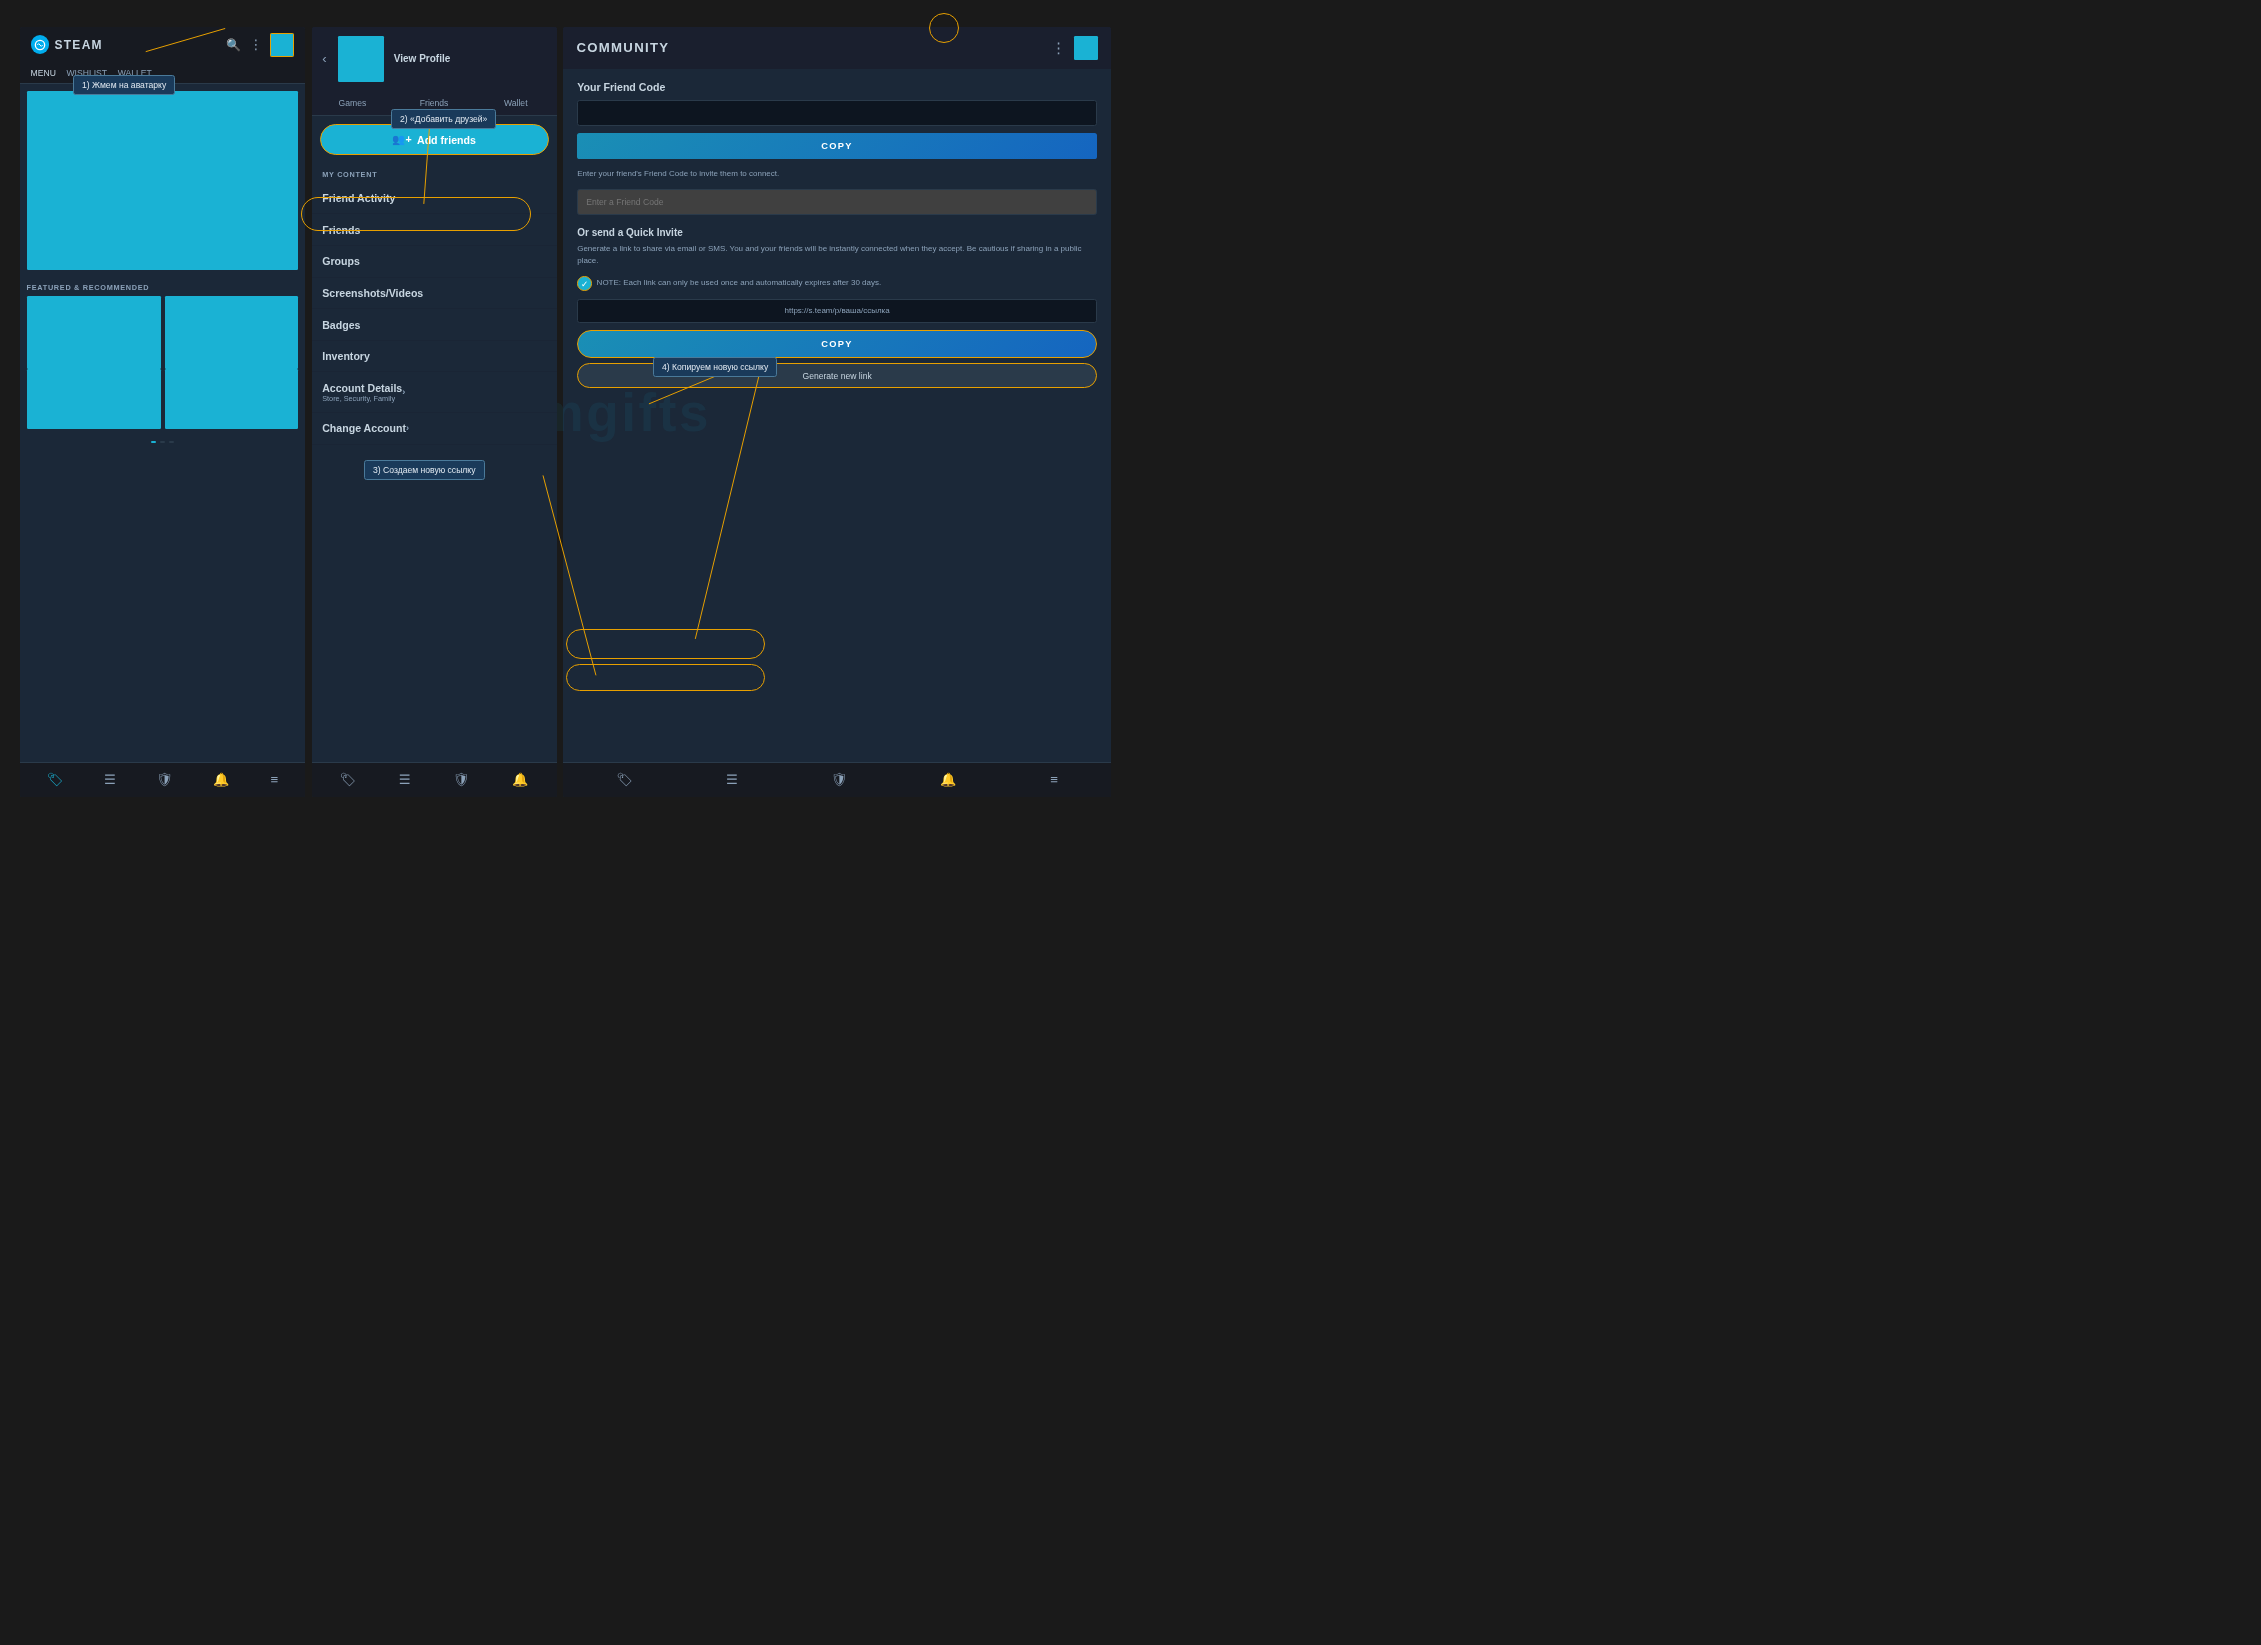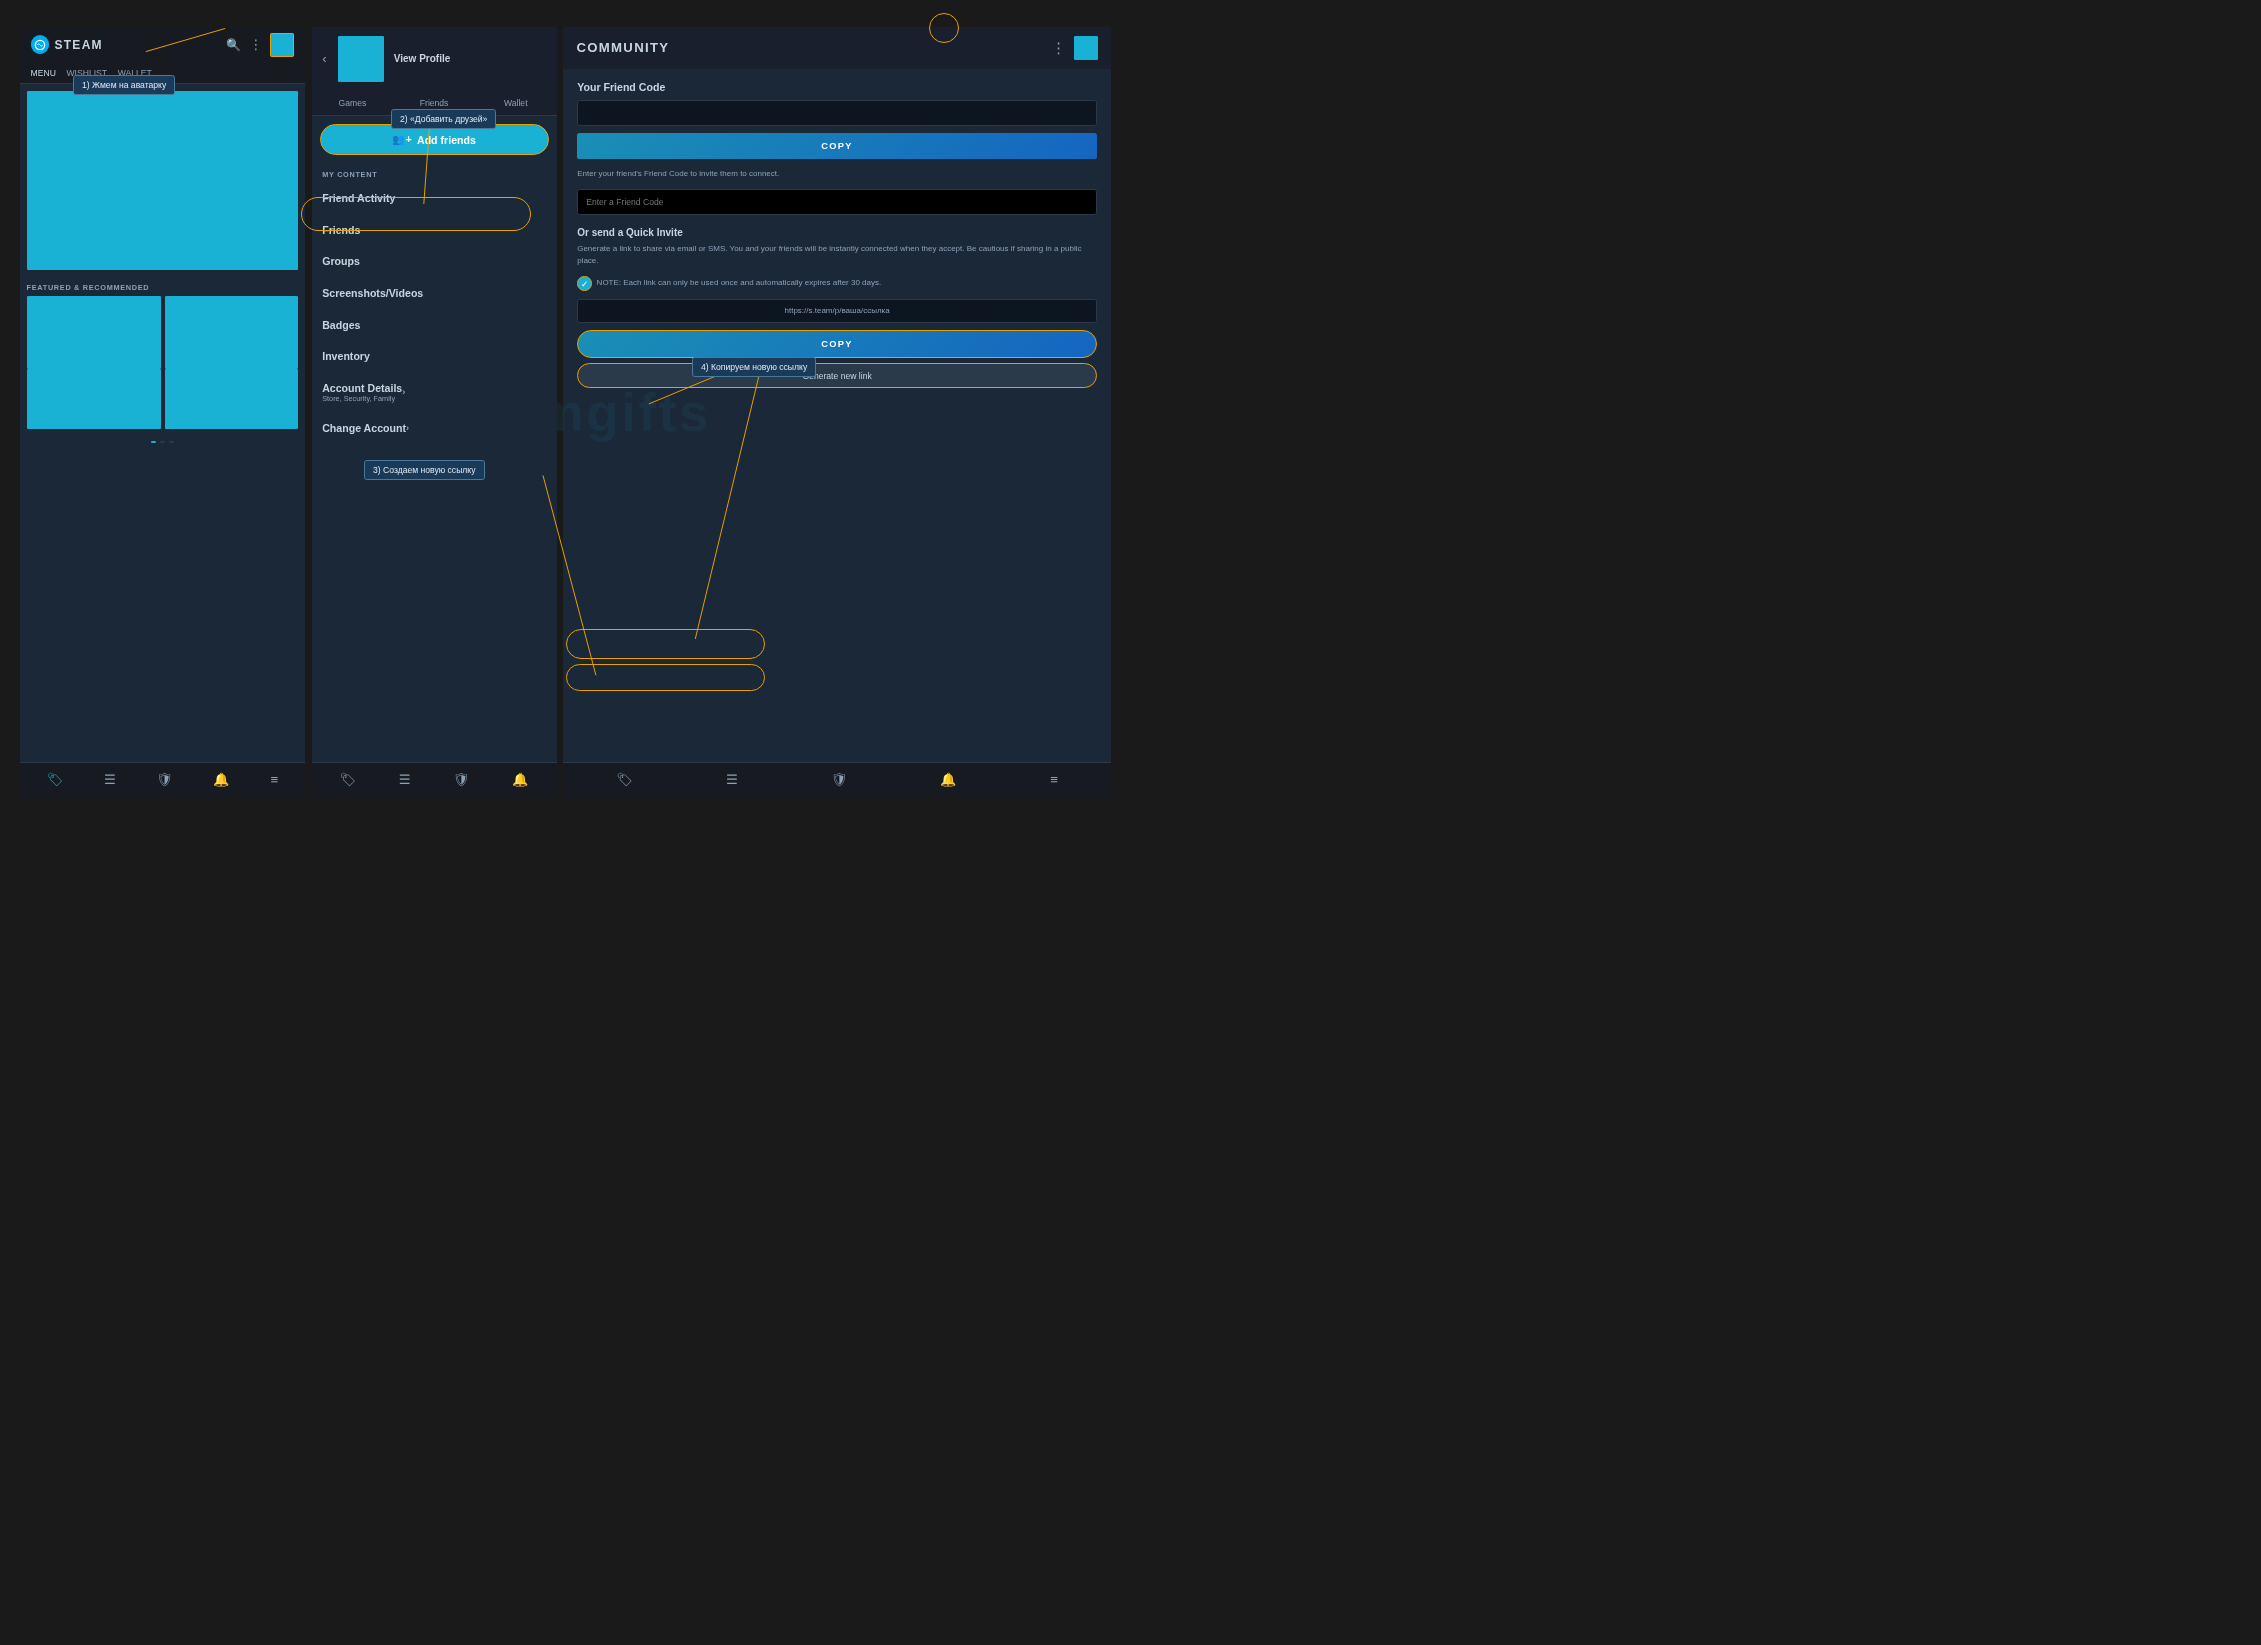--- a/index.html
+++ b/index.html
@@ -348,21 +348,21 @@
 
     .hint-text {
       color: #8ba1b8;
       font-size: 8px;
       line-height: 1.5;
       margin-bottom: 9.3px;
     }
 
     .friend-code-input {
       width: 100%;
-      background: #000000;
+      background: #404040;
       border: 0.7px solid #2a3a4a;
       border-radius: 2.6px;
       color: #8ba1b8;
       font-size: 8.6px;
       padding: 6.6px 8px;
       margin-bottom: 12px;
       outline: none;
     }
 
     .quick-invite-title {
@@ -463,21 +463,21 @@
       left: 391px;
     }
 
     .ann-3 {
       top: 460px;
       left: 364px;
     }
 
     .ann-4 {
       top: 357px;
-      left: 692px;
+      left: 653px;
       text-align: right;
     }
 
     
     .orange-circle {
       position: absolute;
       border: 1.7px solid #e8a000;
       border-radius: 50%;
       pointer-events: none;
       z-index: 18;

